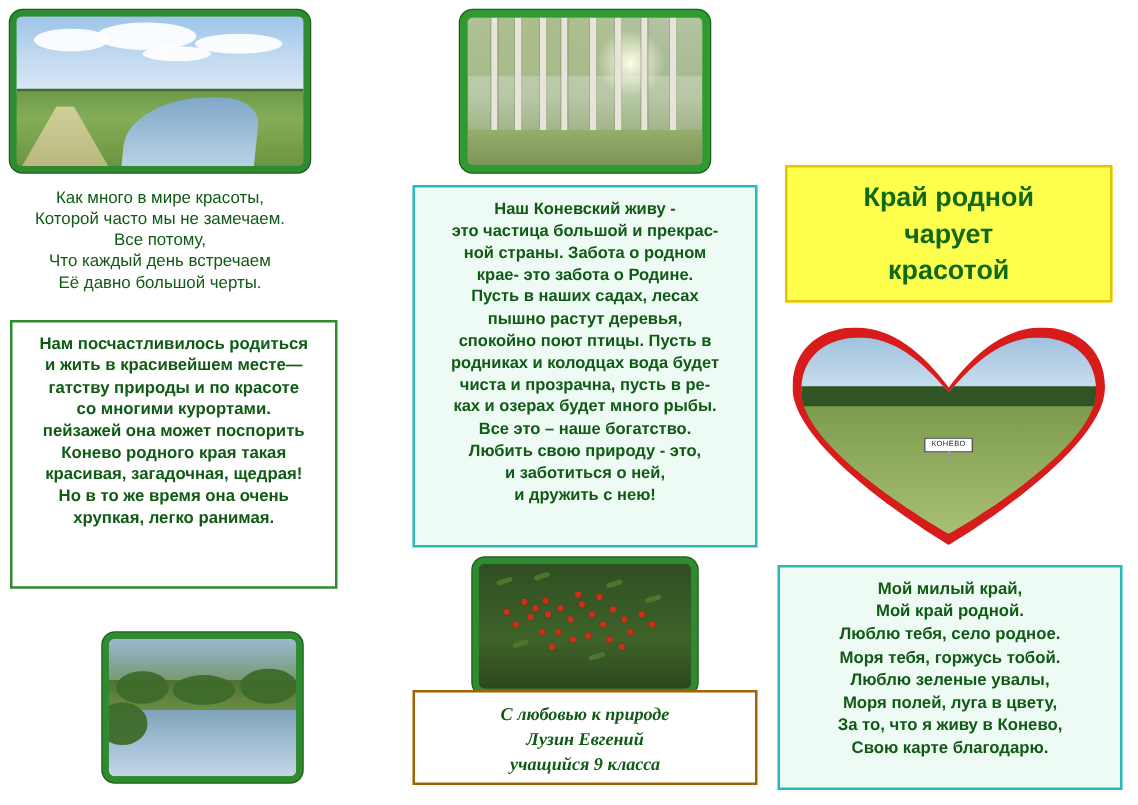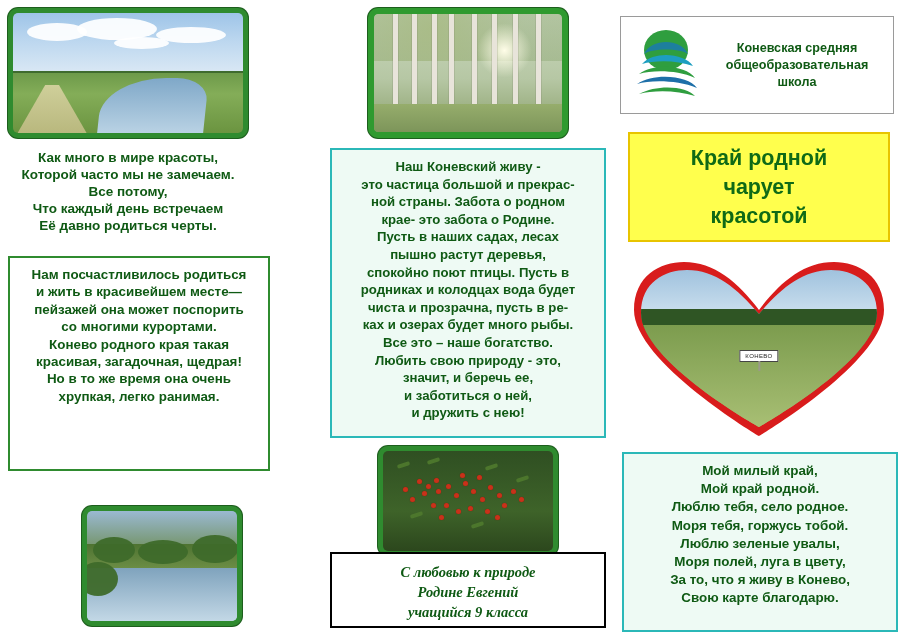--- a/index.html
+++ b/index.html
@@ -179,21 +179,21 @@
   .heart-sign .post{
     position:absolute;left:50%;top:100%;width:2px;height:10px;
     background:#9a9a8a;transform:translateX(-50%);
   }
 
   
   
   
   #poem-top{
     left:8px;top:145px;width:240px;height:98px;
-    font-size:13.5px;line-height:17px;font-weight:bold;
+    font-size:13.5px;line-height:17px;font-weight:normal;
     color:#0f5a14;
     padding-top:4px;
   }
 
   
   
   
   #box-rodina{
     left:8px;top:256px;width:262px;height:215px;
     border:2px solid #2f8b2f;
@@ -213,21 +213,21 @@
     font-size:13.2px;line-height:17.6px;font-weight:bold;
     color:#0f5a14;
     padding:8px 6px;
   }
 
   
   
   
   #box-author{
     left:330px;top:552px;width:276px;height:76px;
-    border:2px solid #000000;
+    border:2px solid #a16207;
     background:#ffffff;
     font-family:"Liberation Serif", serif;
     font-style:italic;font-weight:bold;
     font-size:14.5px;line-height:20px;
     color:#0f5a14;
     padding-top:8px;
   }
 
   
   
@@ -291,28 +291,29 @@
       <div class="river"></div>
       <div class="path"></div>
     </div>
   </div>
 
   <div class="tbox" id="poem-top">
     <span class="line">Как много в мире красоты,</span>
     <span class="line">Которой часто мы не замечаем.</span>
     <span class="line">Все потому,</span>
     <span class="line">Что каждый день встречаем</span>
-    <span class="line">Её давно родиться черты.</span>
+    <span class="line">Её давно большой черты.</span>
   </div>
 
   <div class="tbox" id="box-rodina">
     <span class="line">Нам посчастливилось родиться</span>
     <span class="line">и жить в красивейшем месте—</span>
+    <span class="line">гатству природы и по красоте</span>
+    <span class="line">со многими  курортами.</span>
     <span class="line">пейзажей она может поспорить</span>
-    <span class="line">со многими  курортами.</span>
     <span class="line">Конево родного края такая</span>
     <span class="line">красивая, загадочная, щедрая!</span>
     <span class="line">Но в то же время она очень</span>
     <span class="line">хрупкая, легко ранимая.</span>
   </div>
 
   <div class="photo" id="photo-bottom-left">
     <div class="inner">
       <div class="bank"></div>
       <div class="water"></div>
@@ -345,21 +346,20 @@
     <span class="line">ной страны. Забота о родном</span>
     <span class="line">крае- это забота о Родине.</span>
     <span class="line">Пусть в наших садах, лесах</span>
     <span class="line">пышно растут деревья,</span>
     <span class="line">спокойно поют птицы. Пусть в</span>
     <span class="line">родниках и колодцах вода будет</span>
     <span class="line">чиста и прозрачна, пусть в ре-</span>
     <span class="line">ках и озерах будет много рыбы.</span>
     <span class="line">Все это – наше богатство.</span>
     <span class="line">Любить свою природу - это,</span>
-    <span class="line">значит, и беречь ее,</span>
     <span class="line">и заботиться о ней,</span>
     <span class="line">и  дружить с нею!</span>
   </div>
 
   <div class="photo" id="photo-rowan">
     <div class="inner">
       <div class="leaf" style="left:8%;top:12%;"></div>
       <div class="leaf" style="left:26%;top:8%;"></div>
       <div class="leaf" style="left:60%;top:14%;"></div>
       <div class="leaf" style="left:78%;top:26%;"></div>
@@ -389,41 +389,24 @@
       <div class="berry" style="left:80%;top:46%"></div>
       <div class="berry" style="left:45%;top:22%"></div>
       <div class="berry" style="left:55%;top:24%"></div>
       <div class="berry" style="left:33%;top:64%"></div>
       <div class="berry" style="left:66%;top:64%"></div>
     </div>
   </div>
 
   <div class="tbox" id="box-author">
     <span class="line">С любовью к природе</span>
-    <span class="line">Родине Евгений</span>
+    <span class="line">Лузин Евгений</span>
     <span class="line">учащийся 9 класса</span>
   </div>
 
-  <div id="school-header">
-    <div id="school-logo">
-      <svg viewBox="0 0 82 82" width="82" height="82" aria-hidden="true">
-        <ellipse cx="41" cy="26" rx="22" ry="20" fill="#2f9e3f"></ellipse>
-        <path d="M19 30 C26 14 56 14 63 30 C56 24 26 24 19 30 Z" fill="#1d7f9e"></path>
-        <path d="M17 40 C30 26 60 30 68 42 C52 36 30 36 17 40 Z" fill="#1d9ec0"></path>
-        <path d="M14 50 C30 38 62 42 70 54 C52 46 28 46 14 50 Z" fill="#2f9e3f"></path>
-        <path d="M12 60 C30 48 64 52 72 64 C52 56 26 56 12 60 Z" fill="#1d6fa8"></path>
-        <path d="M14 70 C32 60 62 62 70 72 C52 66 28 66 14 70 Z" fill="#2f9e3f"></path>
-      </svg>
-    </div>
-    <div id="school-name">
-      <span class="line">Коневская средняя</span>
-      <span class="line">общеобразовательная</span>
-      <span class="line">школа</span>
-    </div>
-  </div>
 
   <div class="tbox" id="headline">
     <div class="hl-inner">
       <span class="line">Край родной</span>
       <span class="line">чарует</span>
       <span class="line">красотой</span>
     </div>
   </div>
 
   <div id="heart-photo">

